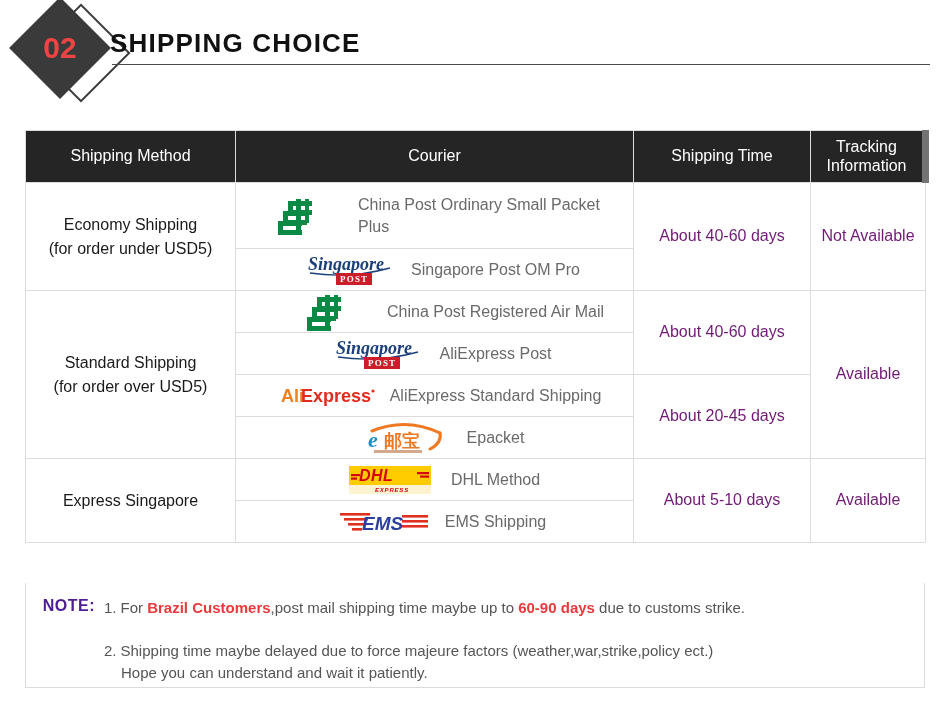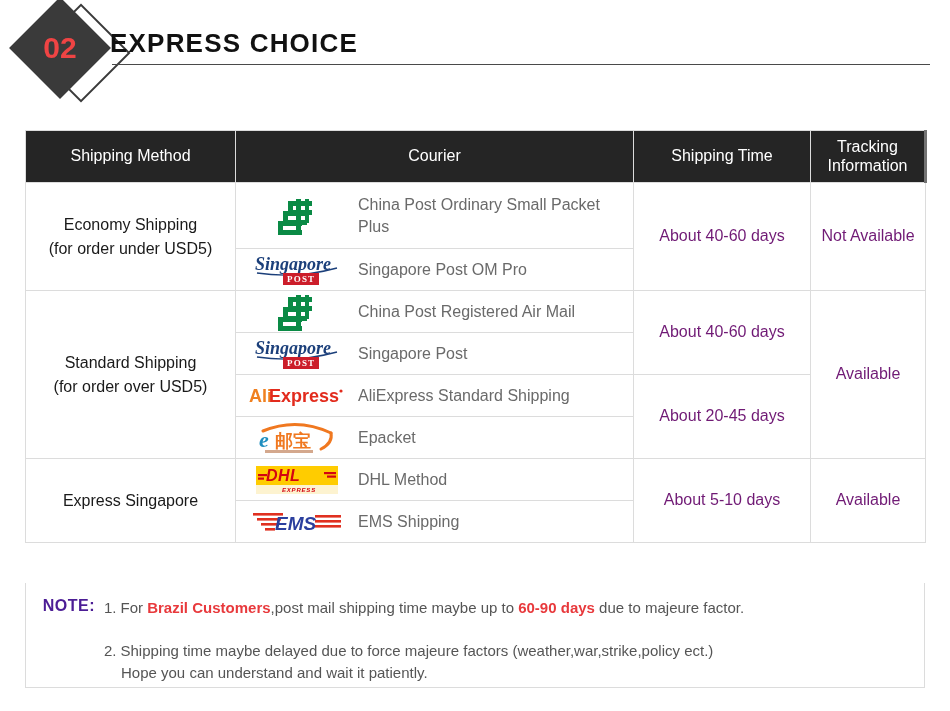--- a/index.html
+++ b/index.html
@@ -78,21 +78,21 @@
     color: #ffffff;
     font-size: 16px;
     font-weight: normal;
     text-align: center;
     height: 52px;
     border: 1px solid #252525;
     border-right: 2px solid #ffffff;
     padding: 2px 4px;
     line-height: 1.15;
   }
-  thead th:last-child { border-right: 3px solid #737373; }
+  thead th:last-child { border-right: 7px solid #737373; }
 
   .col-method  { width: 210px; }
   .col-courier { width: 398px; }
   .col-time    { width: 177px; }
   .col-track   { width: 115px; }
 
   td.method {
     text-align: center;
     font-size: 16px;
     color: #1a1a1a;
@@ -101,20 +101,21 @@
   }
   td.courier {
     padding: 0;
     height: 42px;
   }
   .courier-inner {
     display: flex;
     align-items: center;
     height: 100%;
     padding-left: 6px;
+    justify-content: center;
   }
   .logo-cell {
     width: 110px;
     min-width: 110px;
     display: flex;
     align-items: center;
     justify-content: center;
   }
   .courier-label {
     font-size: 16px;
@@ -163,21 +164,21 @@
   .note-num { padding-right: 4px; }
   .red { color: #e8393c; font-weight: bold; }
 </style>
 </head>
 <body>
 
 <div class="section-header">
   <div class="diamond-outline"></div>
   <div class="diamond-solid"></div>
   <div class="diamond-number">02</div>
-  <div class="header-title">EXPRESS CHOICE</div>
+  <div class="header-title">SHIPPING CHOICE</div>
   <div class="header-rule"></div>
 </div>
 
 <div class="table-wrap">
 <table class="ship">
   <colgroup>
     <col class="col-method">
         <col class="col-courier">
         <col class="col-time">
         <col class="col-track">
@@ -263,21 +264,21 @@
       <td class="courier">
         <div class="courier-inner">
           <span class="logo-cell">
             <svg class="logo" width="92" height="34" viewBox="0 0 92 34" aria-hidden="true">
               <text x="4" y="17" font-family="Liberation Serif, serif" font-size="18" font-style="italic" font-weight="bold" fill="#1b3f7a">Singapore</text>
               <path d="M6 20 Q46 26 86 15" stroke="#1b3f7a" stroke-width="1.4" fill="none"></path>
               <rect x="32" y="20" width="36" height="12" fill="#cc1d2a"></rect>
               <text x="36" y="29" font-family="Liberation Serif, serif" font-size="9" font-weight="bold" fill="#ffffff" letter-spacing="1.2">POST</text>
             </svg>
           </span>
-          <span class="courier-label">Singapore Post</span>
+          <span class="courier-label">AliExpress Post</span>
         </div>
       </td>
     </tr>
     <tr>
       <td class="courier">
         <div class="courier-inner">
           <span class="logo-cell">
             <svg class="logo" width="100" height="26" viewBox="0 0 100 26" aria-hidden="true">
               <text x="2" y="19" font-family="Liberation Sans, sans-serif" font-size="18" font-weight="bold" fill="#f08020">Ali</text>
               <text x="22" y="19" font-family="Liberation Sans, sans-serif" font-size="18" font-weight="bold" fill="#e22b1d">Express</text>
@@ -352,21 +353,21 @@
       </td>
     </tr>
   </tbody>
 </table>
 </div>
 
 <div class="note-box">
   <div class="note-row">
     <div class="note-label">NOTE:</div>
     <div class="note-text">
-      <span class="note-num">1.</span><span>For </span><span class="red">Brazil Customers</span><span>,post mail shipping time maybe up to </span><span class="red">60-90 days</span><span> due to majeure factor.</span>
+      <span class="note-num">1.</span><span>For </span><span class="red">Brazil Customers</span><span>,post mail shipping time maybe up to </span><span class="red">60-90 days</span><span> due to customs strike.</span>
     </div>
   </div>
   <div class="note-row note-row-2">
     <div class="note-label"></div>
     <div class="note-text">
       <span class="note-num">2.</span><span>Shipping time maybe delayed due to force majeure factors (weather,war,strike,policy ect.)</span><br>
       <span style="padding-left:17px; display:inline-block">Hope you can understand and wait it patiently.</span>
     </div>
   </div>
 </div>

